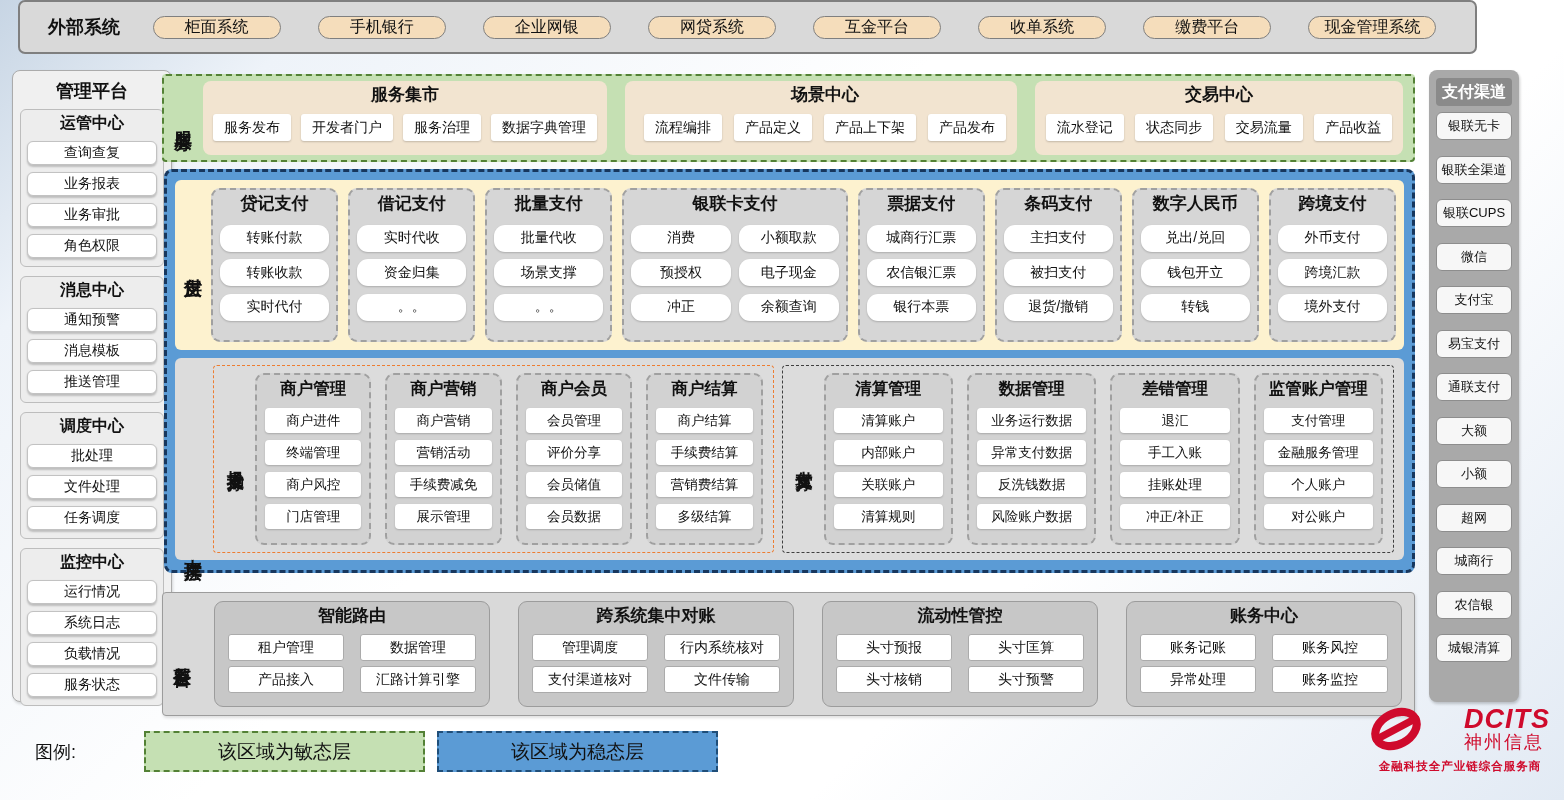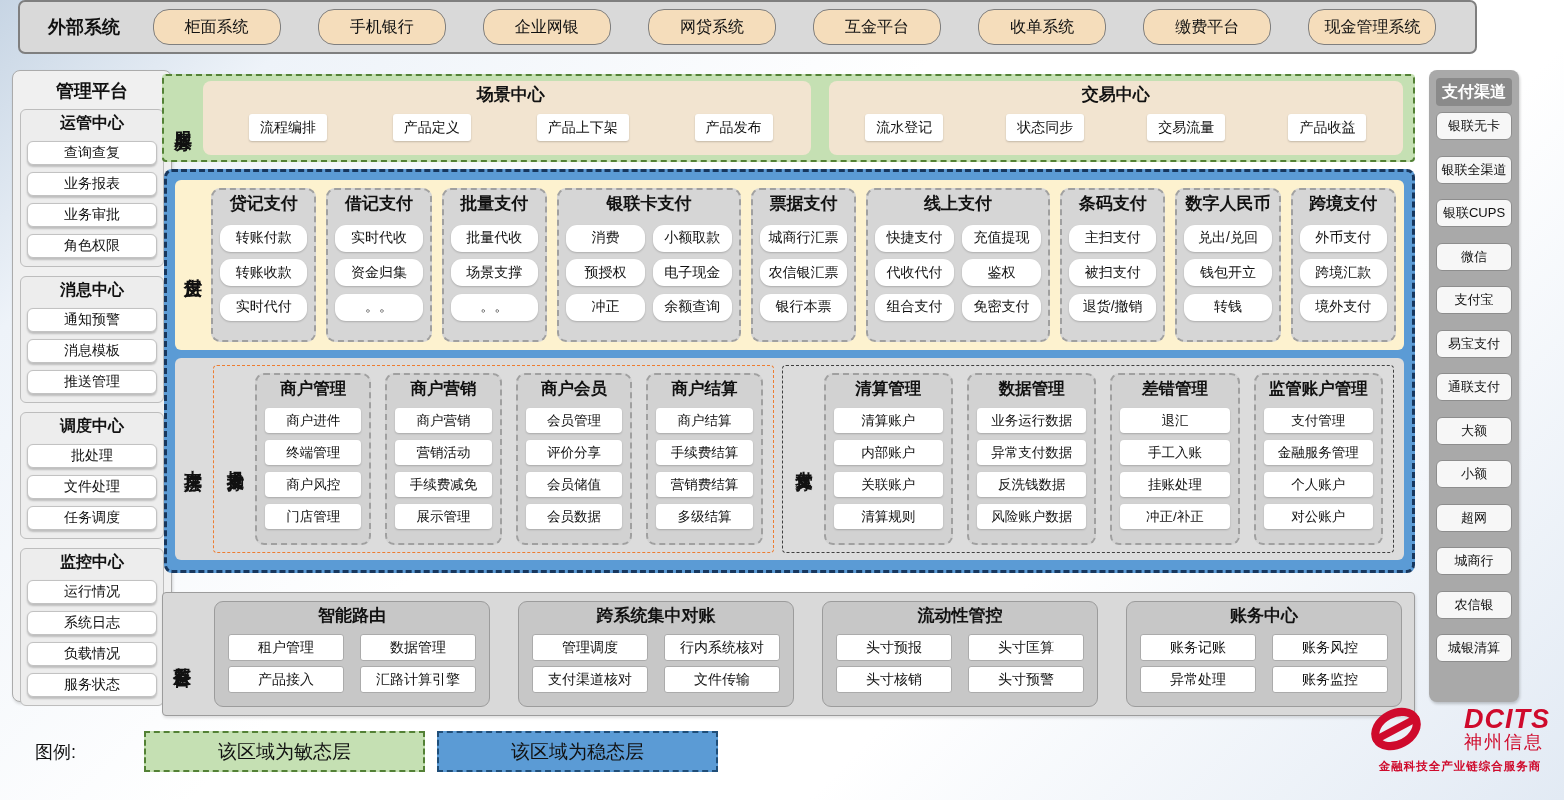--- a/index.html
+++ b/index.html
@@ -9,21 +9,21 @@
     color:#111;
     background:linear-gradient(135deg,#c7d5e4 0%,#eef3f9 14%,#ffffff 42%,#ffffff 68%,#e2eaf4 100%);
     position:relative; overflow:hidden;
   }
   .v-label { writing-mode:vertical-rl; text-orientation:upright; font-weight:bold; font-size:18px; letter-spacing:3px; text-align:center; }
 
   
   .external-bar { position:absolute; left:18px; top:0; width:1459px; height:54px; background:#d9d9d9; border:2px solid #7f7f7f; border-radius:7px; display:flex; align-items:center; padding:0 20px 0 28px; }
   .external-label { font-weight:bold; font-size:18px; white-space:nowrap; margin-right:14px; }
   .external-systems { flex:1; display:flex; justify-content:space-around; align-items:center; }
-  .sys-box { width:128px; height:36px; background:#f5ddbb; border:1.5px solid #7f7f7f; border-radius:16px; display:flex; align-items:center; justify-content:center; font-size:16px; white-space:nowrap; }
+  .sys-box { width:128px; height:23px; background:#f5ddbb; border:1.5px solid #7f7f7f; border-radius:16px; display:flex; align-items:center; justify-content:center; font-size:16px; white-space:nowrap; }
 
   
   .mgmt { position:absolute; left:12px; top:70px; width:160px; height:632px; background:#f0f0f0; border:1.5px solid #ababab; border-radius:8px; padding:4px 7px; box-shadow:1px 2px 3px rgba(0,0,0,.15); }
   .mgmt-title { text-align:center; font-weight:bold; font-size:18px; padding:4px 0 6px; }
   .mgmt-group { background:#ededed; border:1px solid #bdbdbd; border-radius:6px; padding:2px 6px 8px; margin-bottom:9px; }
   .mgmt-group-title { text-align:center; font-weight:bold; font-size:16px; line-height:22px; }
   .mgmt-item { background:#fff; border:1px solid #c2c2c2; border-radius:6px; height:24px; display:flex; align-items:center; justify-content:center; font-size:14px; margin-top:7px; box-shadow:0 1.5px 2px rgba(0,0,0,.2); white-space:nowrap; }
 
   
   .service { position:absolute; left:162px; top:74px; width:1253px; height:88px; background:#c5e0b3; border:2px dashed #538135; border-radius:4px; display:flex; align-items:center; padding:5px 10px 5px 7px; }
@@ -41,21 +41,21 @@
   .payment > .v-label { align-self:center; letter-spacing:1px; margin-right:6px; }
   .payment-cols { flex:1; display:flex; gap:10px; }
   .pay-col { background:#d6d6d6; border:2px dashed #a0a0a0; border-radius:9px; padding:0 7px 12px; display:flex; flex-direction:column; }
   .pay-col.w1 { flex:10; } .pay-col.w2 { flex:19; }
   .pay-col-title { text-align:center; font-weight:bold; font-size:17px; line-height:27px; white-space:nowrap; }
   .pay-items { flex:1; display:grid; grid-auto-rows:27px; align-content:space-evenly; gap:0 8px; }
   .pay-items.c2 { grid-template-columns:1fr 1fr; }
   .pay-item { background:#fff; border-radius:11px; display:flex; align-items:center; justify-content:center; font-size:14px; white-space:nowrap; padding:0 4px; box-shadow:0 1px 2px rgba(0,0,0,.2); }
 
   
-  .support { height:202px; background:#dcdcdc; border-radius:6px; display:flex; align-items:center; padding:7px 10px 7px 6px; gap:8px; }
+  .support { height:202px; background:#dcdcdc; border-radius:6px; display:flex; align-items:flex-end; padding:7px 10px 7px 6px; gap:8px; }
   .support-group { height:100%; border-radius:4px; display:flex; align-items:center; padding:7px 10px; gap:8px; }
   .support-group.scene { border:1.5px dashed #ed7d31; flex:52; }
   .support-group.pay { border:1.5px dashed #3f3f3f; flex:57; }
   .support-group .v-label { font-size:17px; letter-spacing:1px; }
   .support-cols { flex:1; display:flex; gap:14px; height:100%; }
   .sup-col { flex:1; background:#d2d2d2; border:2px dashed #a0a0a0; border-radius:9px; padding:0 8px 7px; display:flex; flex-direction:column; }
   .sup-col-title { text-align:center; font-weight:bold; font-size:16.5px; line-height:26px; white-space:nowrap; }
   .sup-items { flex:1; display:grid; grid-auto-rows:25px; align-content:space-evenly; }
   .sup-item { background:#fff; border-radius:4px; display:flex; align-items:center; justify-content:center; font-size:13.5px; white-space:nowrap; padding:0 4px; box-shadow:0 1px 2px rgba(0,0,0,.2); }
 
@@ -133,20 +133,29 @@
         <div class="mgmt-item">系统日志</div>
         <div class="mgmt-item">负载情况</div>
         <div class="mgmt-item">服务状态</div>
       </div>
     </div>
 </div>
 
 <div class="service">
   <div class="v-label">服务层</div>
   <div class="service-blocks">
+      <div class="service-block sb0">
+        <div class="service-block-title">服务集市</div>
+        <div class="service-items">
+          <div class="service-item">服务发布</div>
+          <div class="service-item">开发者门户</div>
+          <div class="service-item">服务治理</div>
+          <div class="service-item">数据字典管理</div>
+        </div>
+      </div>
       <div class="service-block sb1">
         <div class="service-block-title">场景中心</div>
         <div class="service-items">
           <div class="service-item">流程编排</div>
           <div class="service-item">产品定义</div>
           <div class="service-item">产品上下架</div>
           <div class="service-item">产品发布</div>
         </div>
       </div>
       <div class="service-block sb2">
@@ -199,31 +208,20 @@
             <div class="pay-item">冲正</div>
             <div class="pay-item">余额查询</div>
           </div>
         </div>
         <div class="pay-col w1">
           <div class="pay-col-title">票据支付</div>
           <div class="pay-items c1">
             <div class="pay-item">城商行汇票</div>
             <div class="pay-item">农信银汇票</div>
             <div class="pay-item">银行本票</div>
-          </div>
-        </div>
-        <div class="pay-col w2">
-          <div class="pay-col-title">线上支付</div>
-          <div class="pay-items c2">
-            <div class="pay-item">快捷支付</div>
-            <div class="pay-item">充值提现</div>
-            <div class="pay-item">代收代付</div>
-            <div class="pay-item">鉴权</div>
-            <div class="pay-item">组合支付</div>
-            <div class="pay-item">免密支付</div>
           </div>
         </div>
         <div class="pay-col w1">
           <div class="pay-col-title">条码支付</div>
           <div class="pay-items c1">
             <div class="pay-item">主扫支付</div>
             <div class="pay-item">被扫支付</div>
             <div class="pay-item">退货/撤销</div>
           </div>
         </div>

